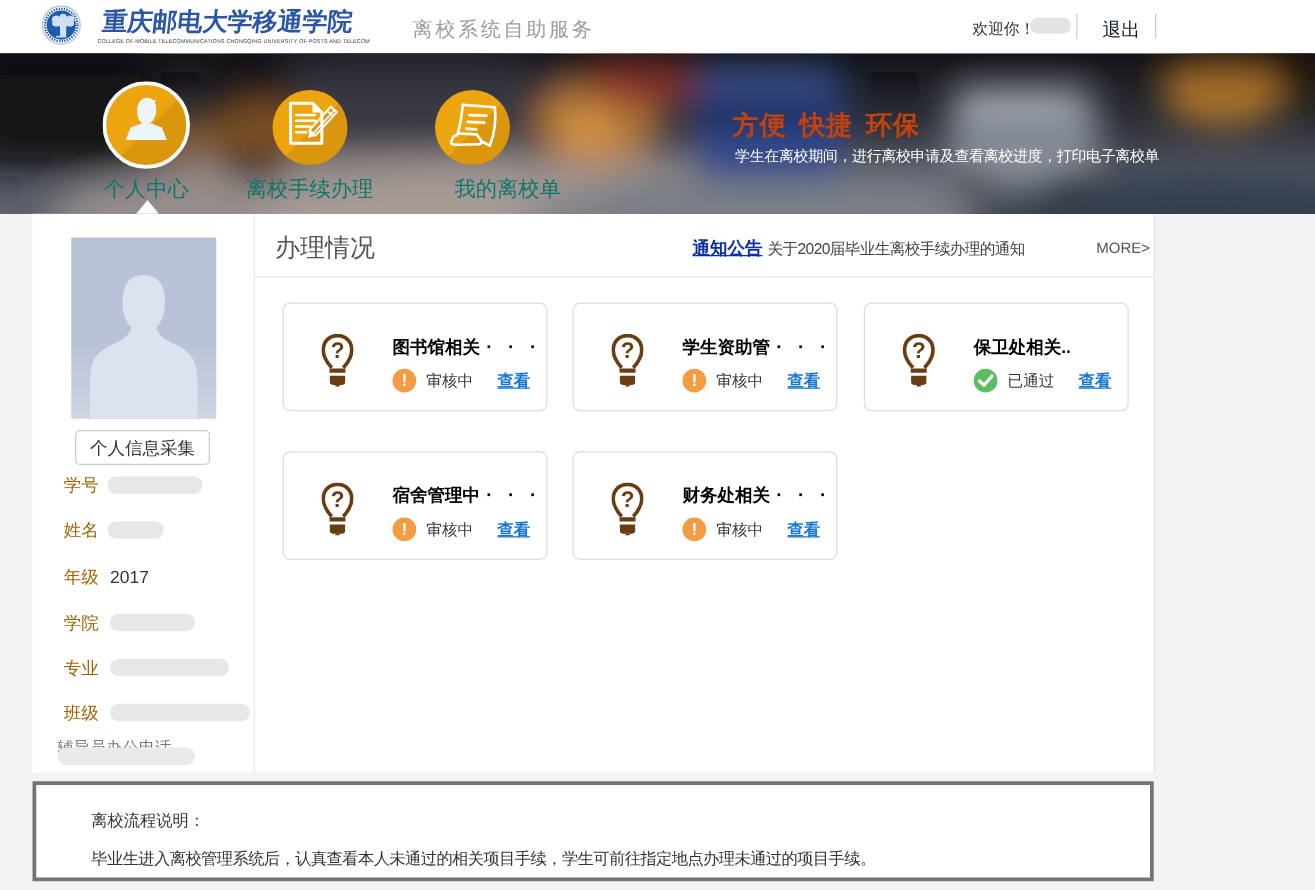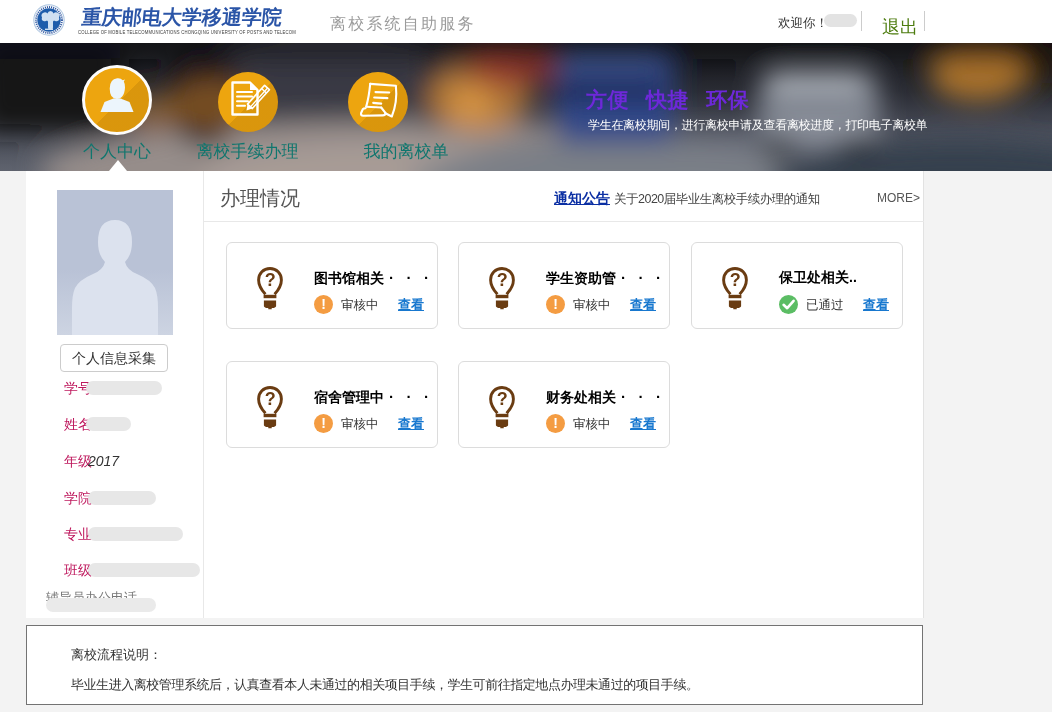--- a/index.html
+++ b/index.html
@@ -9,63 +9,63 @@
 
 #hdr{left:0;top:0;width:1052px;height:43px;background:#fff;}
 #schoolname{left:82px;top:4px;font-family:"Liberation Serif",serif;font-weight:bold;
  color:#2b55a7;font-size:20px;letter-spacing:0px;transform:skewX(-6deg);white-space:nowrap;}
 #engname{left:78px;top:30px;font-size:9px;color:#3a3a3a;transform:scale(0.47,0.5);
  transform-origin:0 0;white-space:nowrap;letter-spacing:0.4px;}
 #systitle{left:330px;top:14px;font-size:16px;color:#9b9b9b;letter-spacing:2.2px;text-align:center;}
 #welcome{left:778px;top:15px;font-size:12.5px;color:#333;}
 .nameblob{left:824px;top:14px;width:33px;height:13px;background:#e3e3e3;border-radius:7px;}
 .hsep{top:11px;width:1px;height:20px;background:#ccc;}
-#logout{left:882px;top:15px;font-size:18px;color:#4d7c0f;}
+#logout{left:882px;top:15px;font-size:15px;color:#0f172a;}
 
 #banner{left:0;top:43px;width:1052px;height:128px;overflow:hidden;background:#23242b;}
 .iconlbl{font-size:17px;color:#0f766e;text-align:center;top:140px;}
 .circ{border-radius:50%;background:#eda50f;}
 .circ:after{content:"";position:absolute;left:0;top:0;width:100%;height:100%;border-radius:50%;
  background:linear-gradient(135deg,rgba(0,0,0,0) 53%,rgba(124,77,0,.17) 53%);}
 #c1{left:82px;top:65px;width:64px;height:64px;border:3px solid #fcfcfc;}
 #c2{left:218px;top:72px;width:60px;height:60px;}
 #c3{left:348px;top:72px;width:60px;height:60px;}
 .cicon{position:absolute;z-index:2;}
 #tri{left:109px;top:160px;width:0;height:0;border-left:9px solid transparent;
  border-right:9px solid transparent;border-bottom:11px solid #fff;}
-#slogan{left:586px;top:86px;font-size:21px;font-weight:bold;color:#6d28d9;
- font-family:Liberation Mono, monospace;letter-spacing:0.5px;word-spacing:4px;}
+#slogan{left:586px;top:86px;font-size:21px;font-weight:bold;color:#c2410c;
+ font-family:Liberation Sans, sans-serif;letter-spacing:0.5px;word-spacing:4px;}
 #slogan2{left:588px;top:117px;font-size:12px;color:#fff;letter-spacing:-0.3px;}
 
 #main{left:26px;top:171px;width:897px;height:447px;background:#fff;border-right:1px solid #e2e2e2;}
 #vdiv{left:203px;top:171px;width:1px;height:447px;background:#e8e8e8;}
 
 #photo{left:57px;top:190px;width:116px;height:145px;background:linear-gradient(180deg,#b9c2d6 55%,#cdd4e2 100%);overflow:hidden;}
 #collectbtn{left:60px;top:344px;width:106px;height:26px;border:1px solid #ccc;border-radius:4px;
  background:#fff;color:#333;font-size:14px;text-align:center;line-height:26px;}
-.slab{left:64px;font-size:14px;color:#be185d;}
-.sval{left:88px;font-size:14px;color:#333;font-style:italic;}
+.slab{left:51px;font-size:14px;color:#a16207;}
+.sval{left:88px;font-size:14px;color:#333;}
 .blob{background:#e7e7e7;border-radius:7px;height:14px;}
 
 #paneltitle{left:220px;top:185px;font-size:20px;color:#555;}
 #noticebar{left:204px;top:221px;width:720px;height:1px;background:#e8e8e8;}
 #notice1{left:554px;top:190px;font-size:14px;font-weight:bold;color:#0b2fa3;text-decoration:underline;}
 #notice2{left:614px;top:191px;font-size:12.5px;color:#444;letter-spacing:-0.5px;}
 #more{left:877px;top:191px;font-size:12px;color:#555;}
 
 .card{width:212px;height:87px;background:#fff;border:1.5px solid #dcdcdc;border-radius:6px;box-sizing:border-box;}
 .ctitle{left:87px;top:27px;font-size:14px;line-height:15px;font-weight:bold;color:#000;position:absolute;white-space:nowrap;}
 .cdots{font-weight:bold;letter-spacing:12.5px;font-size:15px;margin-left:5px;}
 .stat{left:114px;top:55px;font-size:12.5px;line-height:14px;color:#333;position:absolute;}
 .view{left:171px;top:54px;font-size:13px;line-height:15px;font-weight:bold;color:#1878cf;text-decoration:underline;position:absolute;}
 .scirc{position:absolute;left:87px;top:52px;width:19px;height:19px;border-radius:50%;background:#f49c42;
  color:#fff;font-weight:bold;font-size:14px;text-align:center;line-height:19px;}
 .gcirc{background:#5bbd64;}
 
-#foot{left:26px;top:625px;width:897px;height:80px;background:#fff;border:1px solid #737373;box-sizing:border-box;}
+#foot{left:26px;top:625px;width:897px;height:80px;background:#fff;border:3px solid #737373;box-sizing:border-box;}
 #foot p{position:absolute;left:44px;margin:0;font-size:13px;color:#333;}
 </style>
 </head>
 <body>
 
 <div class="abs" id="hdr"></div>
 <svg class="abs" style="left:33px;top:4px" width="32" height="32" viewBox="0 0 32 32">
  <circle cx="16" cy="16" r="15.7" fill="#aac4e0"></circle>
  <circle cx="16" cy="16" r="14.7" fill="#f4f6f9"></circle>
  <circle cx="16" cy="16" r="13" fill="none" stroke="#27509e" stroke-width="1.8" stroke-dasharray="1,1.1"></circle>

